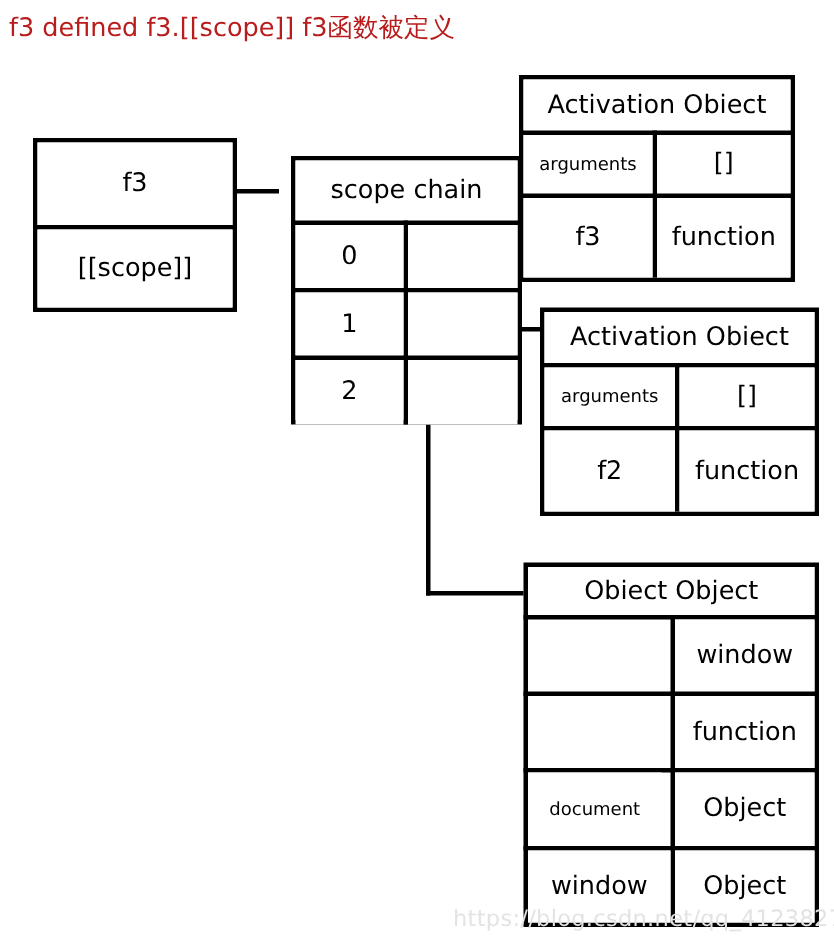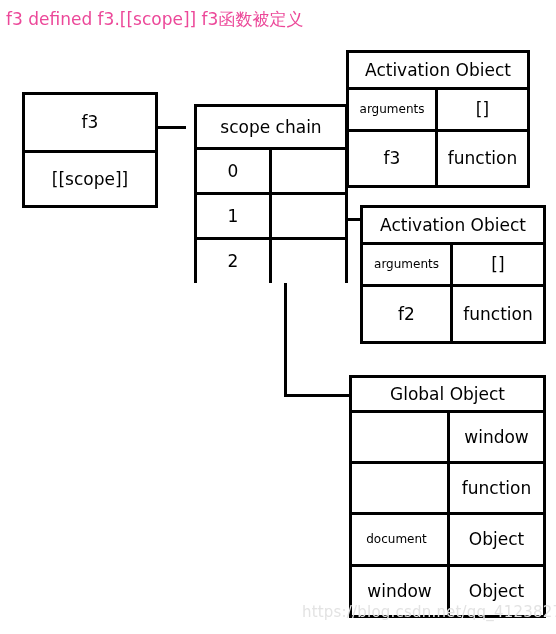--- a/index.html
+++ b/index.html
@@ -24,21 +24,21 @@
   }
 
   
   .title {
     position: absolute;
     left: 6px;
     top: 8px;
     font-size: 17px;
     line-height: 22px;
     white-space: nowrap;
-    color: #ec4899;
+    color: #b91c1c;
   }
 
   
   .box {
     position: absolute;
     box-sizing: border-box;
     border: 3px solid #000;
     background: #fff;
     padding-left: 16px;
   }
@@ -160,21 +160,21 @@
     <div class="cell small" style="left:0px; top:37px; width:87px; height:39px;">arguments</div>
     <div class="cell" style="left:90px; top:37px; width:90px; height:39px;">[]</div>
     <div class="hline" style="left:-3px; top:76px; width:186px;"></div>
 
     <div class="cell" style="left:0px; top:79px; width:87px; height:54px;">f2</div>
     <div class="cell" style="left:90px; top:79px; width:90px; height:54px;">function</div>
   </div>
 
   <div class="box" style="left:349px; top:375px; width:197px; height:243px;">
 
-    <div class="cell" style="left:0px; top:0px; width:191px; height:32px;">Global Object</div>
+    <div class="cell" style="left:0px; top:0px; width:191px; height:32px;">Obiect Object</div>
     <div class="hline" style="left:-3px; top:32px; width:197px;"></div>
 
     <div class="vline" style="left:95px; top:32px; height:205px;"></div>
 
     <div class="cell" style="left:98px; top:35px; width:93px; height:48px;">window</div>
     <div class="hline" style="left:-3px; top:83px; width:197px;"></div>
 
     <div class="cell" style="left:98px; top:86px; width:93px; height:48px;">function</div>
     <div class="hline" style="left:-3px; top:134px; width:197px;"></div>
 

